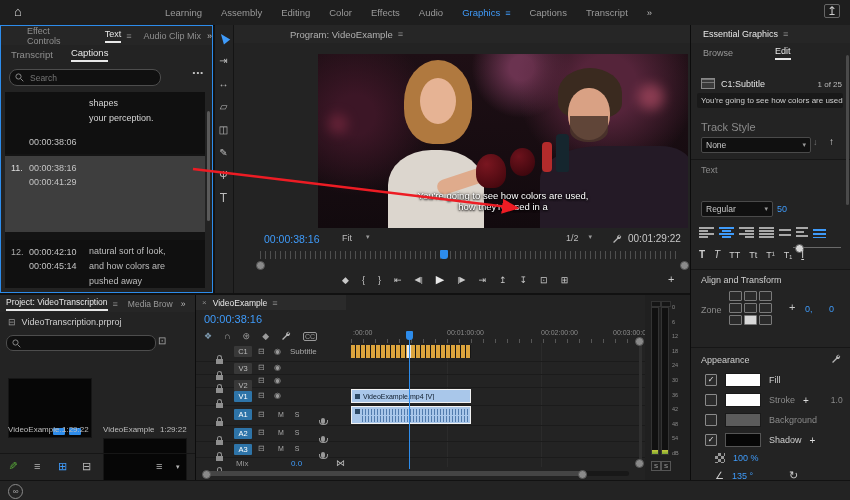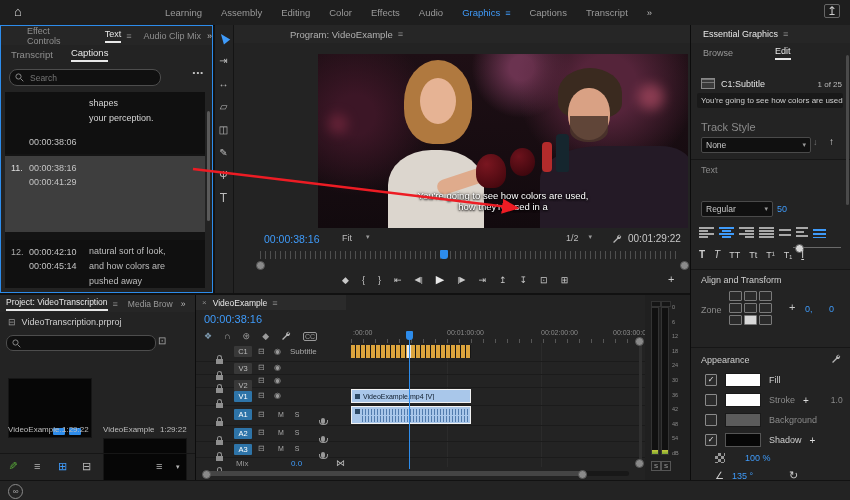--- a/index.html
+++ b/index.html
@@ -302,21 +302,21 @@
     <span class="cb"></span>
     <span class="swatch" style="background:#5c5c5c;"></span>
     <span style="font-size:9px;color:#8a8a8a;">Background</span>
   </div>
   <div class="r" style="left:14px;top:408px;display:flex;align-items:center;gap:8px;">
     <span class="cb">✓</span>
     <span class="swatch" style="background:#060606;border-color:#555;"></span>
     <span style="font-size:9px;color:#cfcfcf;">Shadow</span>
     <span style="font-size:10px;color:#ddd;">+</span>
   </div>
-  <div class="r" style="left:24px;top:428px;display:flex;align-items:center;gap:20px;">
+  <div class="r" style="left:24px;top:428px;display:flex;align-items:center;gap:8px;">
     <span class="checker"></span>
     <span class="blue" style="font-size:9px;">100 %</span>
   </div>
   <div class="slider r" style="left:100px;top:433px;width:48px;">
       <span class="knob" style="right:0;"></span>
     </div>
   <div class="r" style="left:24px;top:444px;display:flex;align-items:center;gap:8px;">
     <span style="font-size:10px;color:#ccc;">∠</span>
     <span class="blue" style="font-size:9px;">135 °</span>
     <span style="font-size:11px;color:#ccc;margin-left:28px;">↻</span>

